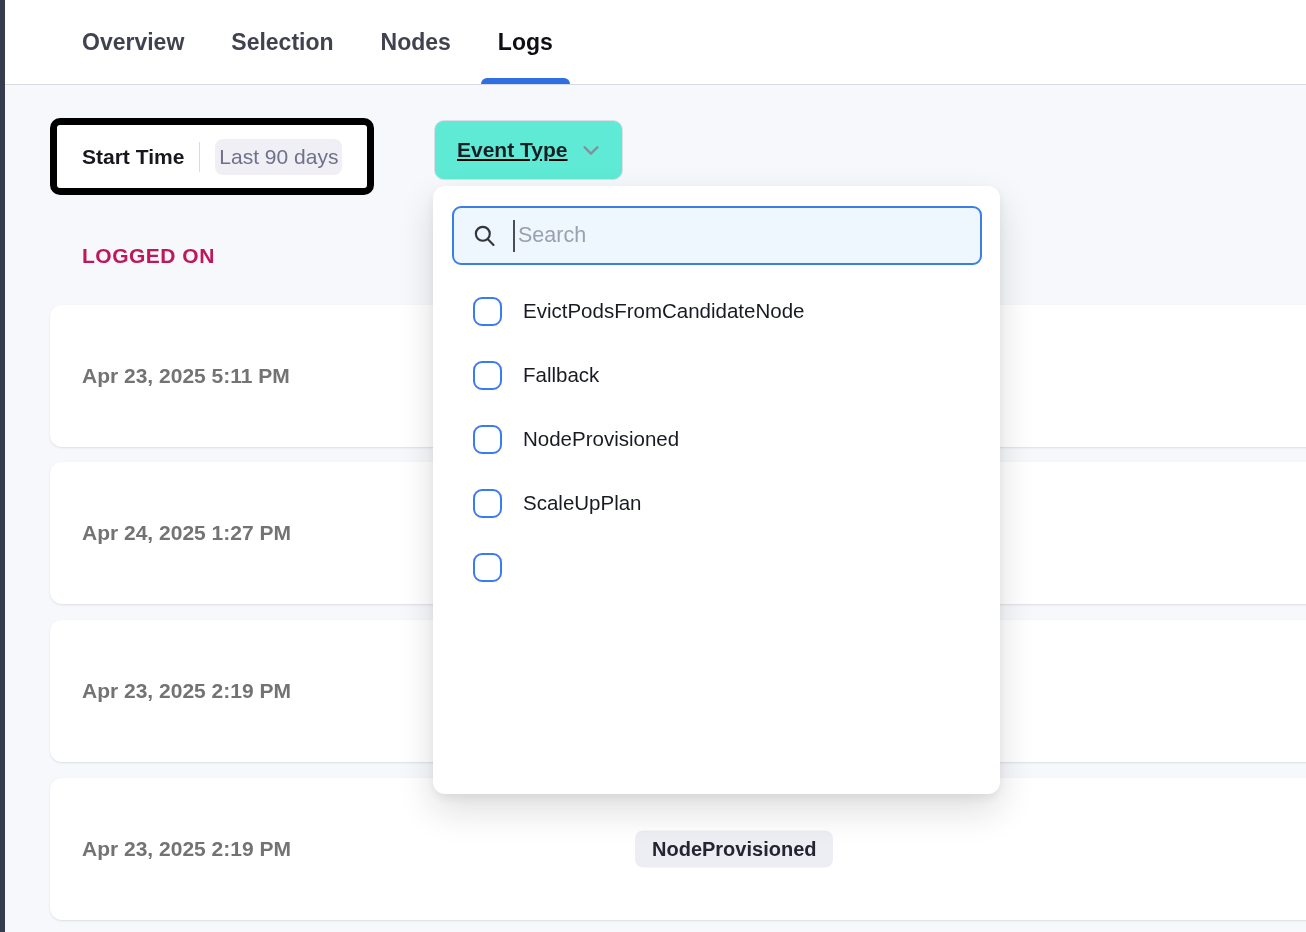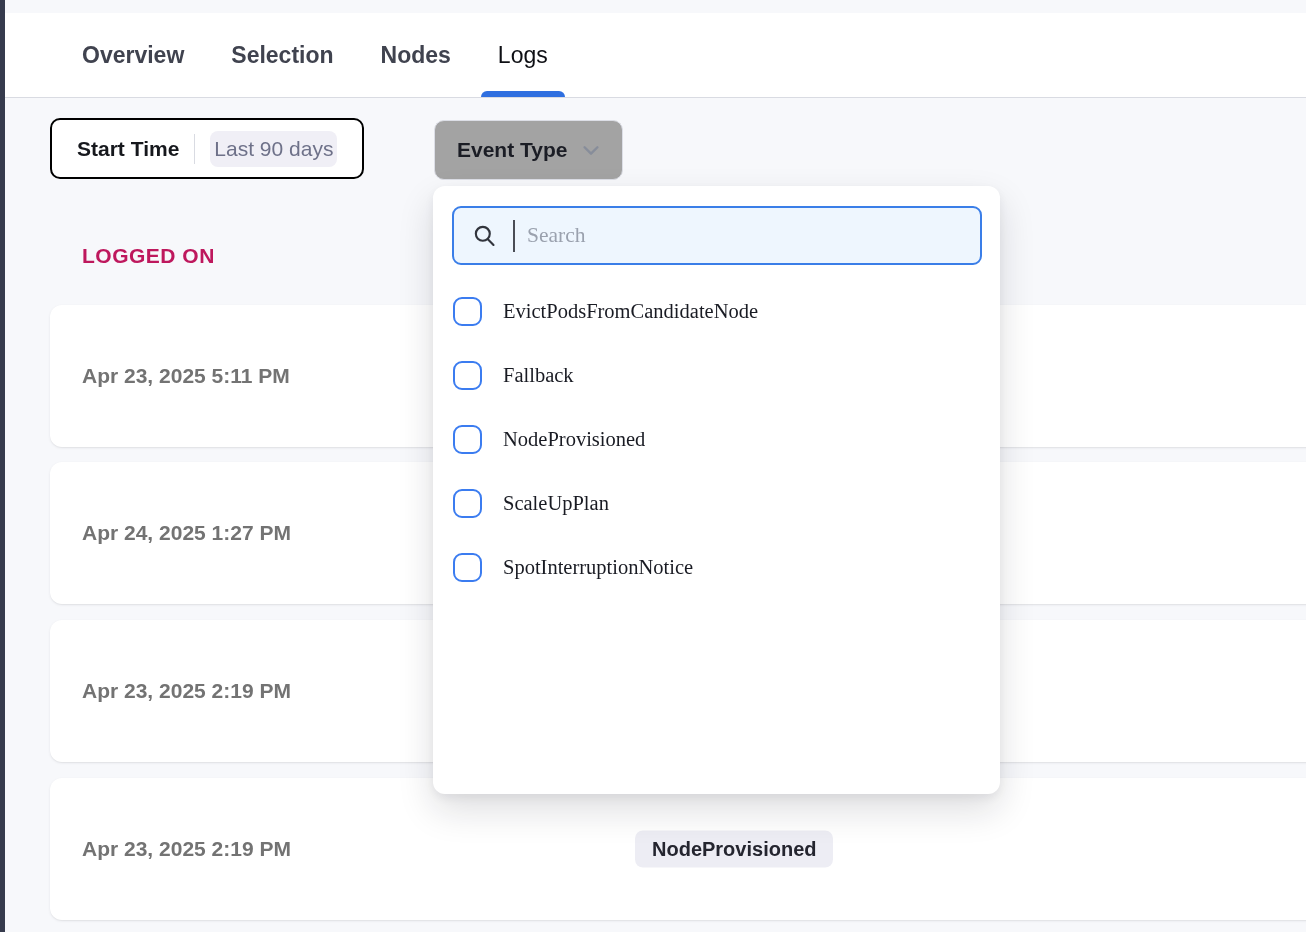--- a/index.html
+++ b/index.html
@@ -12,51 +12,51 @@
   }
 
   
   .side-edge {
     position:absolute; left:0; top:0; width:5px; height:100%;
     background:#363b4d; z-index:60;
   }
 
   
   .topbar {
-    position:absolute; left:5px; right:0; top:13px; height:85px;
+    position:absolute; left:5px; right:0; top:0; height:85px;
     background:#ffffff; border-bottom:1px solid #d9dbe2; z-index:5;
   }
   .tabs { display:flex; gap:47px; padding-left:77px; height:100%; align-items:stretch; }
   .tab {
     position:relative; display:flex; align-items:center;
     font-size:23px; font-weight:600; color:#40434f; cursor:pointer; white-space:nowrap;
   }
-  .tab.active { color:#0e0f14; font-weight:400; }
+  .tab.active { color:#0e0f14; font-weight:700; }
   .tab.active::after {
     content:""; position:absolute; left:-17px; right:-17px; bottom:0; height:6px;
     background:#2f6fe0; border-radius:6px 6px 0 0;
   }
 
   
   .start-time {
-    position:absolute; left:50px; top:118px; height:61px;
-    background:#ffffff; border:2px solid #000000; border-radius:10px;
+    position:absolute; left:50px; top:118px; height:77px;
+    background:#ffffff; border:7px solid #000000; border-radius:10px;
     display:flex; align-items:center; padding:0 25px; gap:15px; z-index:6;
   }
   .start-time-label { font-size:21px; font-weight:700; color:#16181d; white-space:nowrap; }
   .vdivider { width:1px; height:30px; background:#d9dbe2; }
   .time-pill {
     background:#f0eff6; color:#6e7189; font-size:21px;
     padding:6px 4px; border-radius:8px; white-space:nowrap;
   }
   .event-type {
     position:absolute; left:434px; top:120px; height:60px;
-    background:#a3a3a3; border:1px solid #dcdee6; border-radius:10px;
+    background:#5eead4; border:1px solid #dcdee6; border-radius:10px;
     display:flex; align-items:center; padding:0 20px 0 22px; gap:13px;
-    cursor:pointer; z-index:6;
+    cursor:pointer; z-index:6;text-decoration:underline;
   }
   .event-type-label { font-size:21px; font-weight:600; color:#1b1d25; white-space:nowrap; }
   .chev { width:22px; height:22px; flex:none; }
 
   
   .col-header {
     position:absolute; left:82px; top:244px;
     font-size:21px; font-weight:700; letter-spacing:.5px; color:#be185d;
   }
   .log-row {
@@ -84,25 +84,25 @@
   .search-box {
     position:absolute; left:19px; top:20px; width:530px; height:59px;
     background:#eef6fe; border:2px solid #3a7ee8; border-radius:9px;
     display:flex; align-items:center; padding:0 14px 0 17px;
   }
   .search-glyph { width:27px; height:27px; flex:none; margin-right:15px; }
   .caret { width:2px; height:32px; background:#4a4d55; flex:none; animation:blink 1.1s steps(1) infinite; }
   @keyframes blink { 50% { opacity:0; } }
   .search-input {
     flex:1; border:none; outline:none; background:transparent;
-    font-family:Liberation Serif, serif; font-size:21.5px; color:#1a1c24; padding-left:12px;
+    font-family:Liberation Sans, sans-serif; font-size:21.5px; color:#1a1c24; padding-left:3px;
   }
   .search-input::placeholder { color:#9aa1ae; }
   .options { position:absolute; left:0; right:0; top:93px; }
-  .option { height:64px; display:flex; align-items:center; padding-left:20px; cursor:pointer;font-family:Liberation Serif, serif; }
+  .option { height:64px; display:flex; align-items:center; padding-left:40px; cursor:pointer; }
   .checkbox {
     width:29px; height:29px; flex:none; background:#ffffff;
     border:2.5px solid #3b7cf0; border-radius:9px; margin-right:21px;
   }
   .option-label { font-size:20.5px; color:#191b23; white-space:nowrap; }
   .clear-selection {
     position:absolute; left:26px; top:556px; height:40px;
     display:flex; align-items:center; font-size:20.5px; color:#70757f; cursor:pointer;
   }
 </style>
@@ -174,19 +174,18 @@
       <div class="option">
         <span class="checkbox"></span>
         <span class="option-label">NodeProvisioned</span>
       </div>
       <div class="option">
         <span class="checkbox"></span>
         <span class="option-label">ScaleUpPlan</span>
       </div>
       <div class="option">
         <span class="checkbox"></span>
-        <span class="option-label">SpotInterruptionNotice</span>
       </div>
     </div>
 
   </div>
 
 </div>
 
 </body></html>

